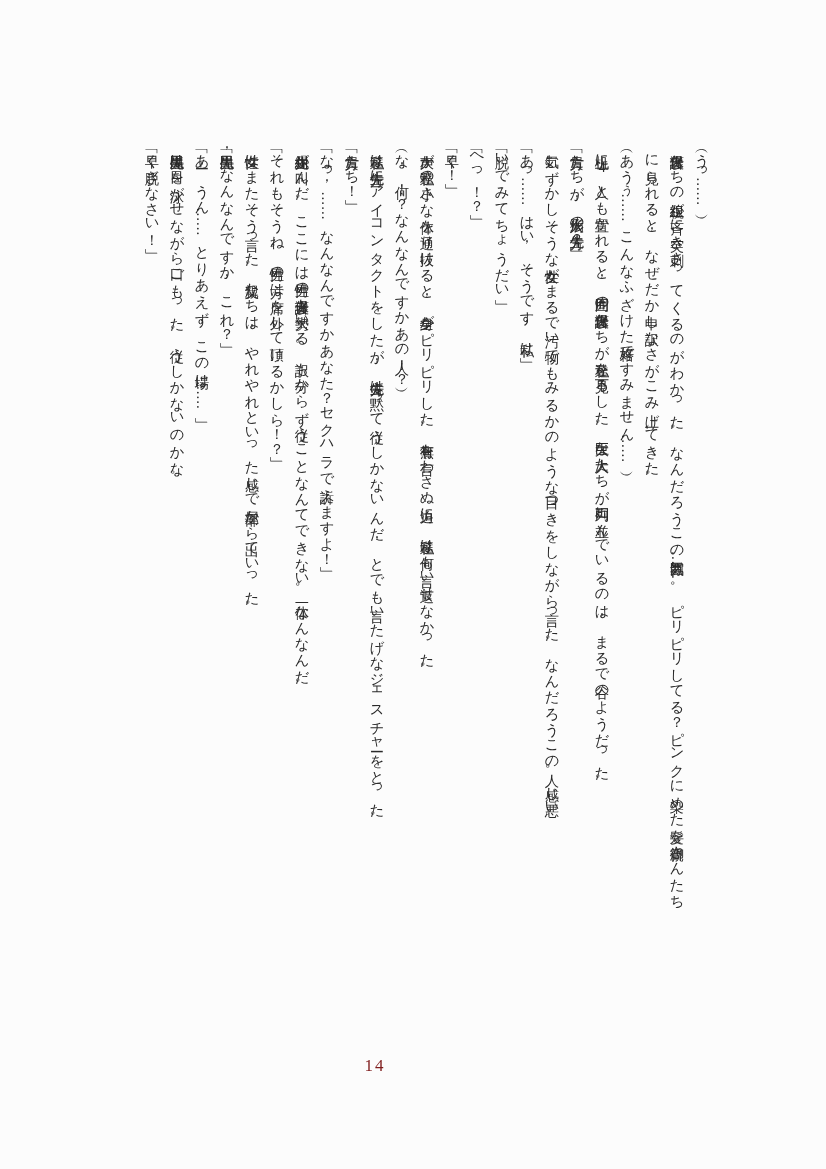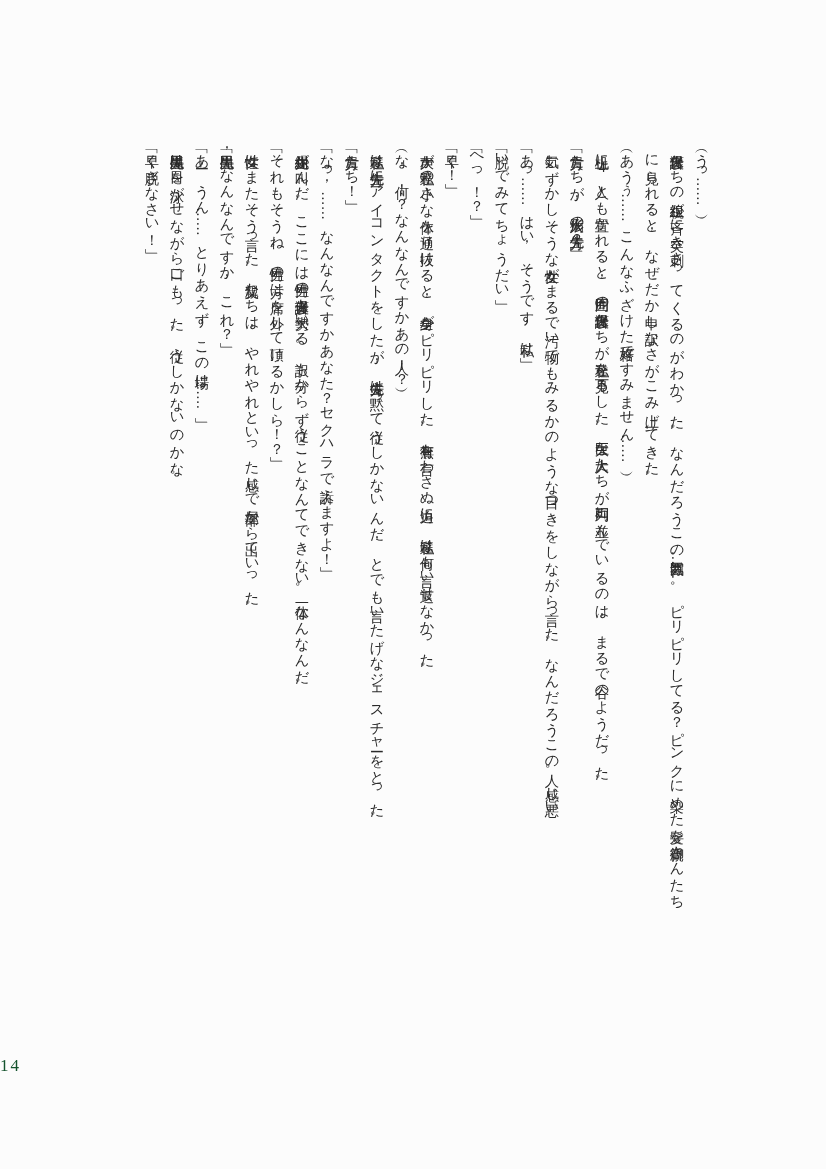--- a/index.html
+++ b/index.html
@@ -39,24 +39,24 @@
   
   .tcy {
     text-combine-upright: all;
     -webkit-text-combine: horizontal;
   }
   .page-number {
     position: absolute;
     top: 1056px;
     left: 0;
     width: 750px;
-    text-align: left;
+    text-align: center;
     font-size: 17px;
     letter-spacing: 2px;
-    color: #14532d;
+    color: #7f1d1d;
   }
 </style>
 </head>
 <body>
 
 <div class="page">
   <div class="text-area">
       <p>（うっ……）</p>
       <p>保護者たちの視線が一斉に突き刺さってくるのがわかった。なんだろうこの雰囲気……。ピリピリしてる？ピンクに染めた髪を親御さんたち</p>
       <p>に見られると，なぜだか申し訳なさがこみ上げてきた。</p>

